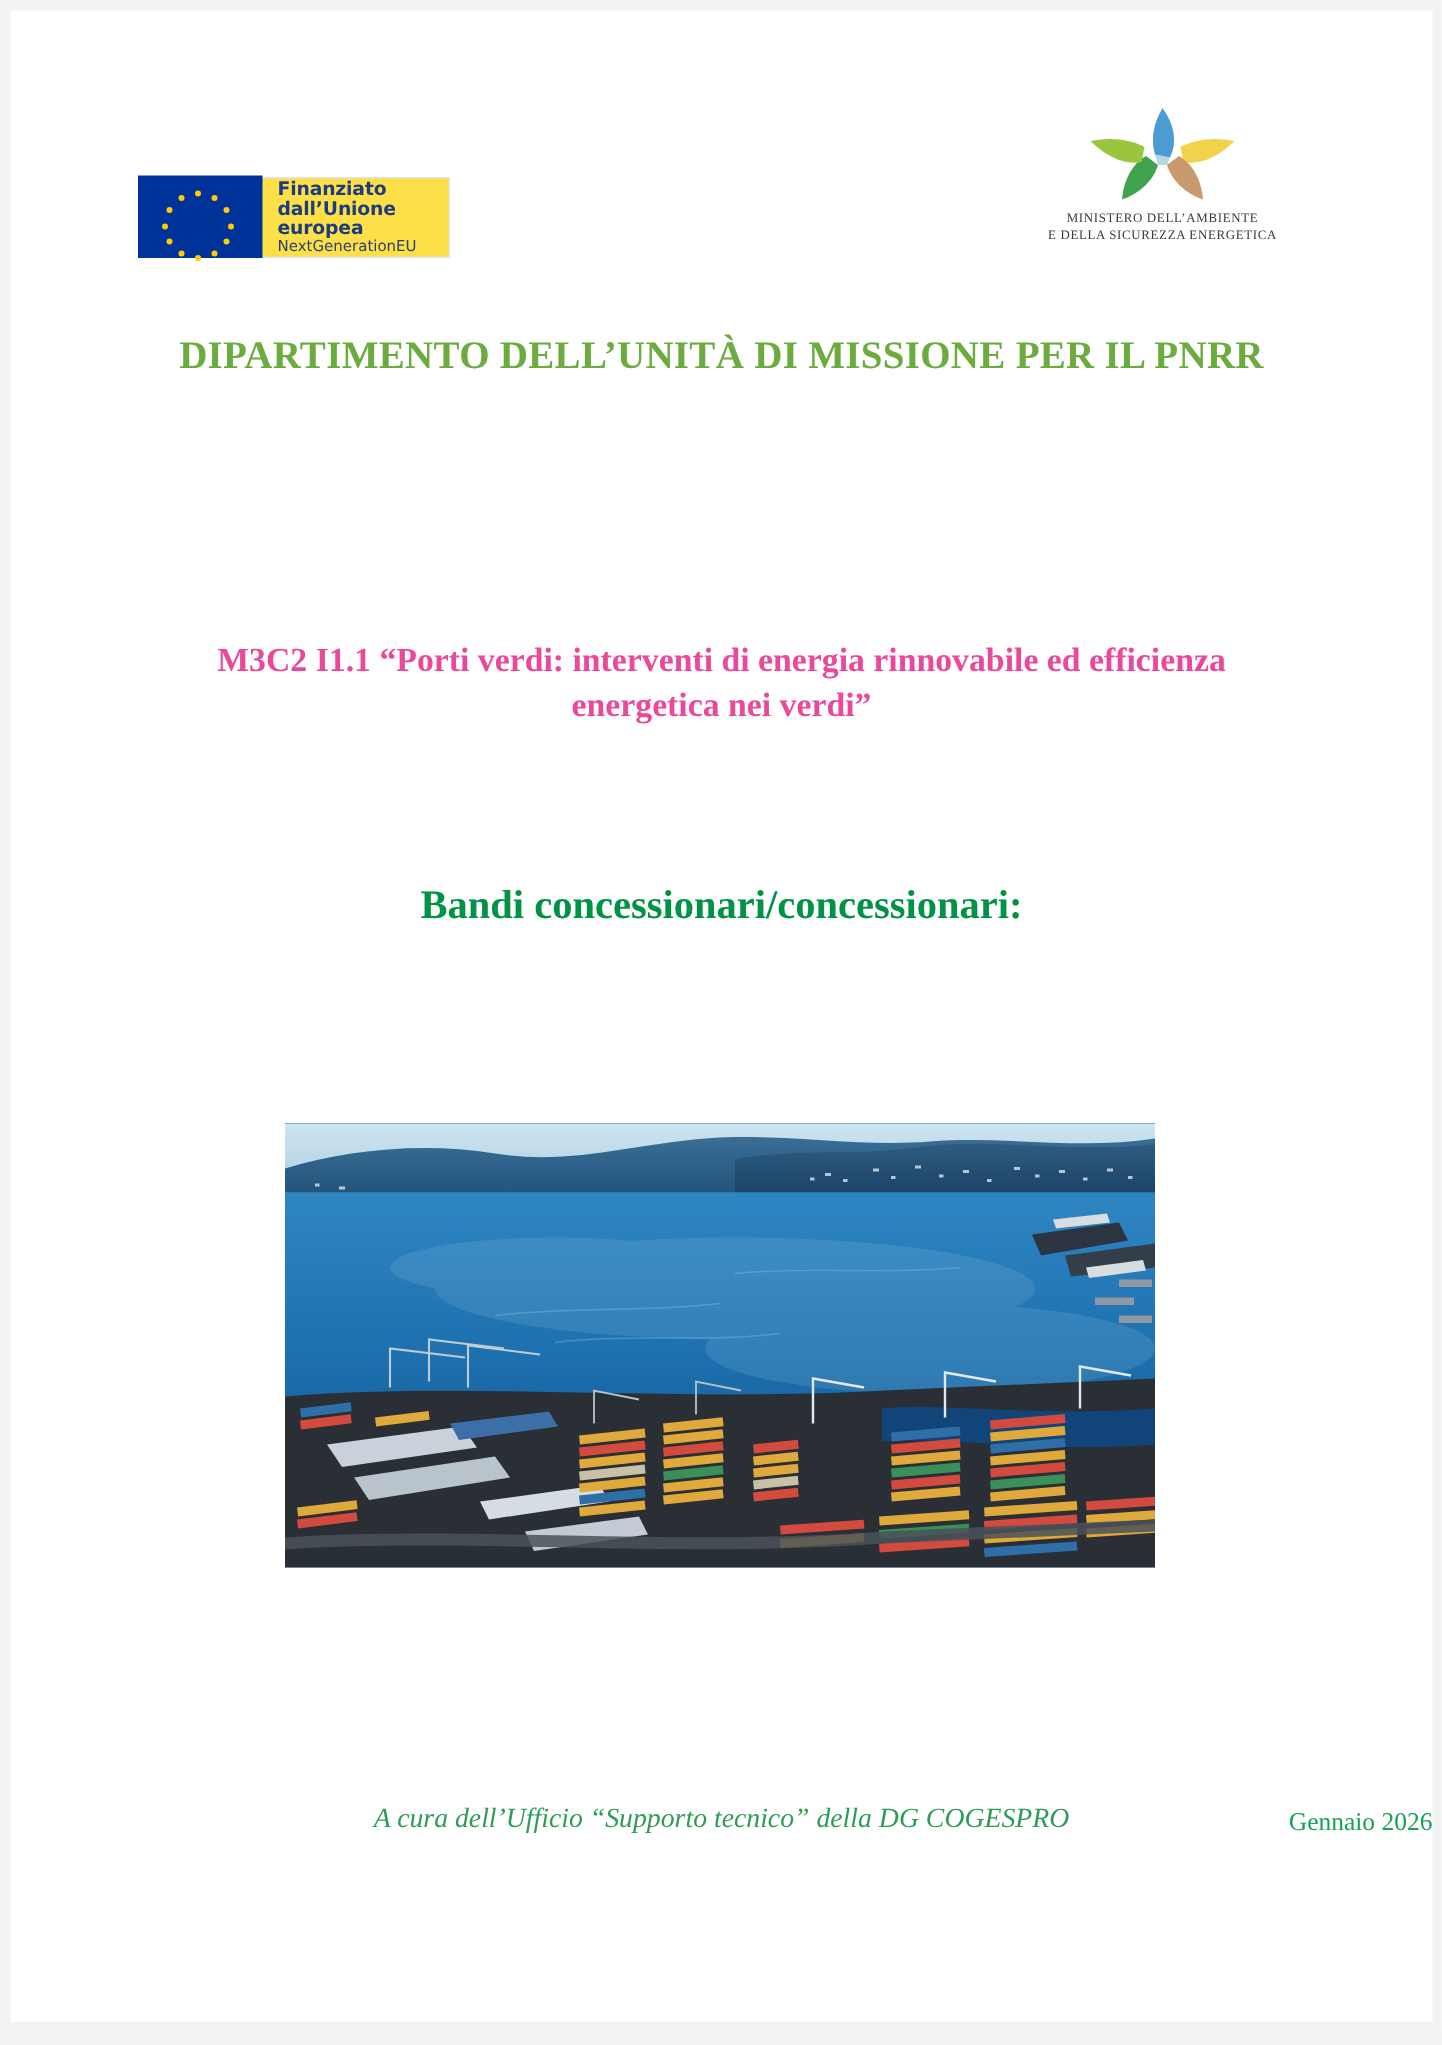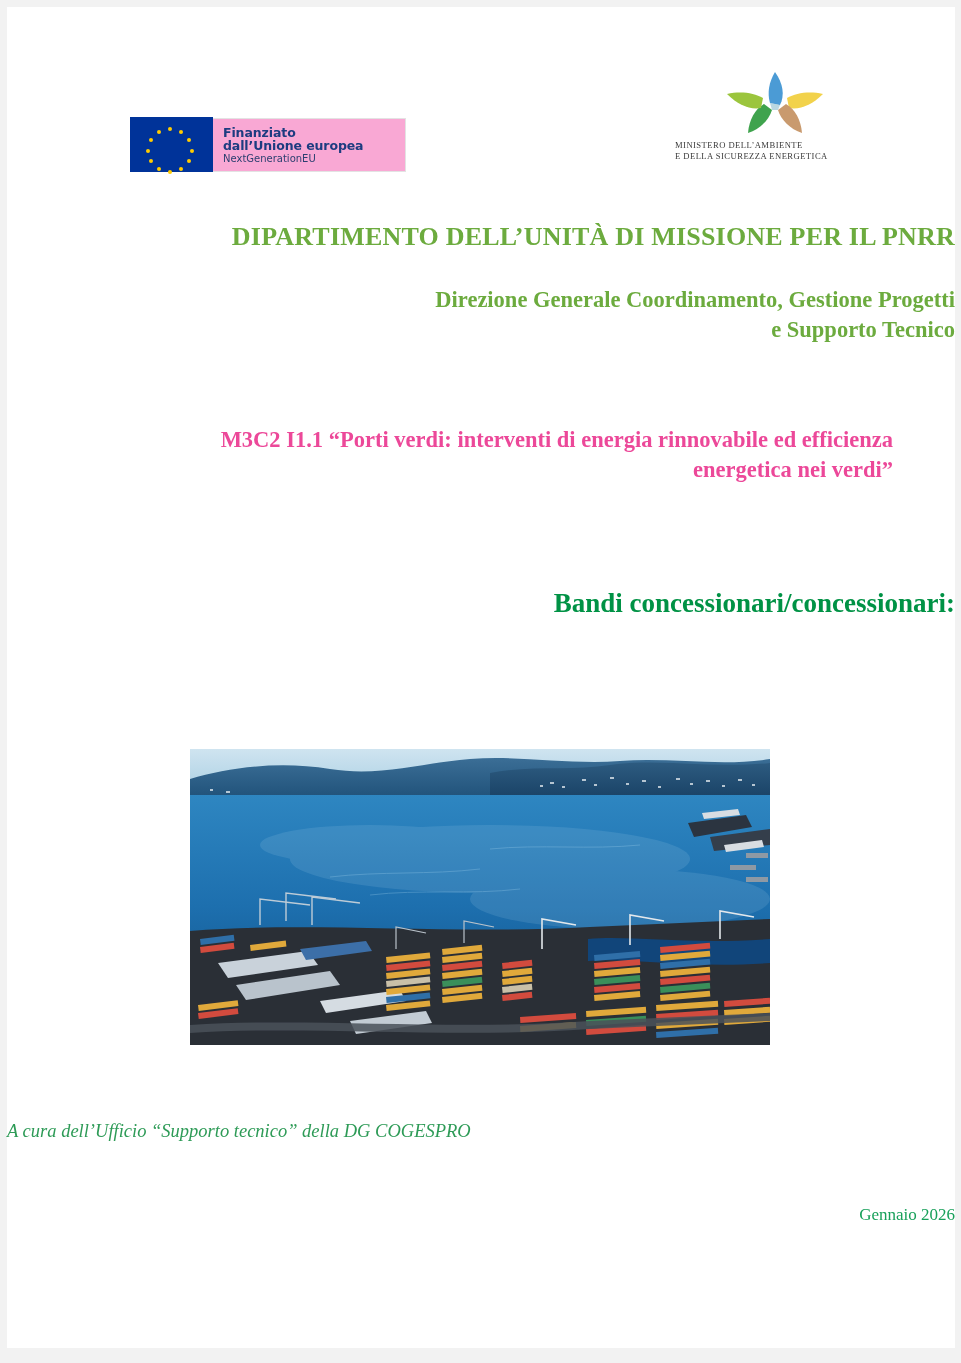--- a/index.html
+++ b/index.html
@@ -30,28 +30,27 @@
     top: 0;
     width: 948px;
     height: 185px;
   }
 
   
   .eu-logo {
     position: absolute;
     left: 85px;
     top: 111px;
-    width: 276px;
+    width: 208px;
     height: 54px;
-    background: #f9a8d4;
+    background: #fde047;
     border: 1px solid #e3e3e3;
     box-sizing: border-box;
     display: flex;
     align-items: center;
-    margin-left: 38px;
   }
   .eu-flag {
     width: 83px;
     height: 55px;
     background: #003399;
     position: relative;
     flex: 0 0 auto;
     margin-left: -1px;
     margin-top: -1px;
   }
@@ -80,37 +79,38 @@
     margin-top: 2px;
   }
 
   
   .min-logo {
     position: absolute;
     left: 668px;
     top: 60px;
     width: 200px;
     height: 108px;
+    text-align: center;
   }
   .min-mark {
     width: 100%;
     height: 72px;
     display: block;
   }
   .min-caption {
     font-family: "Liberation Serif", serif;
     font-size: 8.6px;
     color: #3a3a3a;
     letter-spacing: 0.45px;
     line-height: 1.3;
     margin-top: 1px;
   }
 
   
-  .heading-block { position: absolute; left: 0; width: 948px; text-align: right; }
+  .heading-block { position: absolute; left: 0; width: 948px; text-align: center; }
 
   .h-dipartimento {
     top: 215px;
     font-size: 26px;
     font-weight: bold;
     color: #6CAB3E;
     letter-spacing: 0.2px;
   }
   .h-direzione {
     top: 278px;
@@ -146,22 +146,23 @@
     height: 296px;
     overflow: hidden;
     background: #0a3f6b;
   }
   .photo svg { display: block; }
 
   
   .f-cura {
     position: absolute;
     left: 0;
-    top: 1114px;
+    top: 1196px;
     width: 948px;
+    text-align: center;
     font-size: 18.5px;
     font-style: italic;
     color: #2E9B57;
   }
   .f-date {
     position: absolute;
     left: 0;
     top: 1198px;
     width: 948px;
     text-align: right;
@@ -215,24 +216,20 @@
       </svg>
       <div class="min-caption">
         <div>MINISTERO DELL’AMBIENTE</div>
         <div>E DELLA SICUREZZA ENERGETICA</div>
       </div>
     </div>
   </div>
 
   <div class="heading-block h-dipartimento">DIPARTIMENTO DELL’UNITÀ DI MISSIONE PER IL PNRR</div>
 
-  <div class="heading-block h-direzione">
-    <div>Direzione Generale Coordinamento, Gestione Progetti</div>
-    <div>e Supporto Tecnico</div>
-  </div>
 
   <div class="heading-block h-misura">
     <div>M3C2 I1.1 “Porti verdi: interventi di energia rinnovabile ed efficienza</div>
     <div>energetica nei verdi”</div>
   </div>
 
   <div class="heading-block h-title">
     <div>Bandi concessionari/concessionari:</div>
   </div>
 

